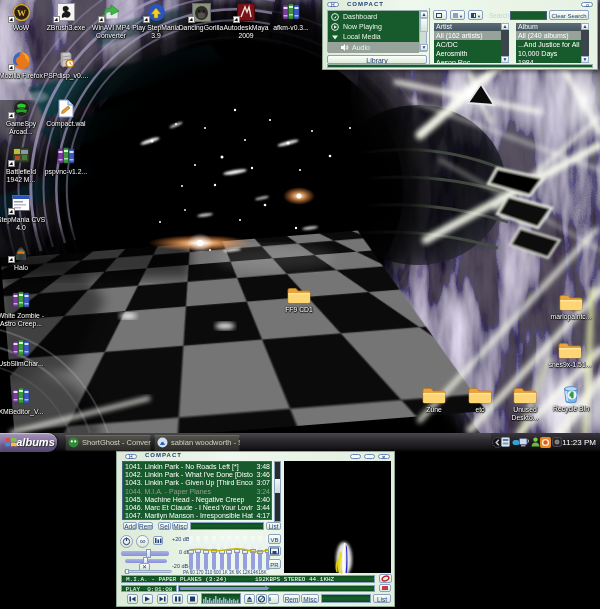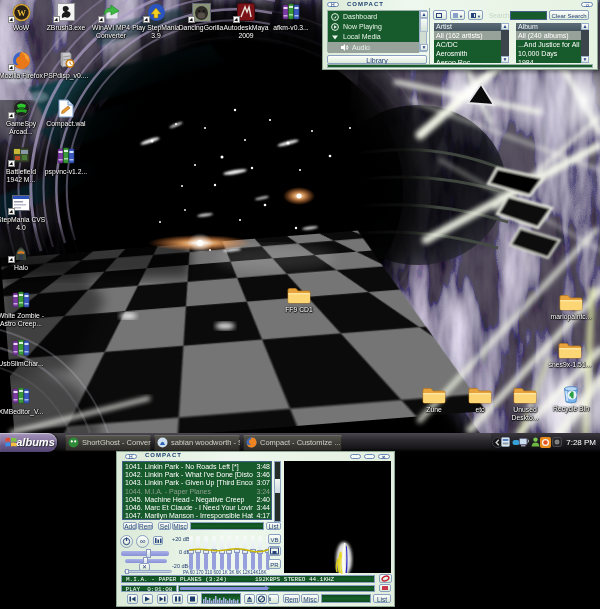--- a/index.html
+++ b/index.html
@@ -630,26 +630,20 @@
         <circle cx="3.8" cy="4.4" r="1.1" fill="#fff"></circle>
         <circle cx="7.2" cy="4.4" r="1.1" fill="#fff"></circle>
       </svg>
     ShortGhost - Convers...</div>
   <div class="tbtn" style="left:154px;width:86px;">
     <svg width="11" height="11" style="position:absolute;left:3px;top:2px;">
         <circle cx="5.5" cy="5.5" r="5" fill="#cfe0ee"></circle>
         <path d="M3,8 Q5.5,1.5 8,8 Z" fill="#2a62b8"></path>
       </svg>
     sabian woodworth - S...</div>
-  <div class="tbtn" style="left:243px;width:99px;">
-    <svg width="11" height="11" style="position:absolute;left:3px;top:2px;">
-        <circle cx="5.5" cy="5.5" r="5" fill="#3a6ab8"></circle>
-        <path d="M5.5,0.5 A5,5 0 1 1 0.8,7 Q3,8.5 5,7.5 Q2.5,6.5 3,4 Q4,2 5.5,2.2 Q4.5,0.8 5.5,0.5 Z" fill="#f08420"></path>
-      </svg>
-    Compact - Customize ...</div>
   <div id="tray">
     <svg width="11" height="11" style="position:absolute;left:1px;top:4px;">
         <circle cx="5.5" cy="5.5" r="5" fill="#141417" stroke="#4a4a50" stroke-width="0.8"></circle>
         <path d="M6.8,2.8 L4.2,5.5 L6.8,8.2" stroke="#ccc" stroke-width="1.4" fill="none"></path>
       </svg>
     <svg width="9" height="10" style="position:absolute;left:10px;top:4px;">
         <rect x="0.5" y="0.5" width="8" height="9" rx="1.2" fill="#dfe8ee" stroke="#89a"></rect>
         <rect x="1.8" y="2" width="5.5" height="2" fill="#5580c0"></rect>
         <rect x="1.8" y="5.5" width="5.5" height="2" fill="#8899aa"></rect>
       </svg>
@@ -668,21 +662,21 @@
     <svg width="11" height="11" style="position:absolute;left:49px;top:4px;">
         <rect x="0" y="0" width="11" height="11" rx="2" fill="#e8891c"></rect>
         <circle cx="5.5" cy="5.5" r="3.6" fill="#f8f4ec"></circle>
         <circle cx="5.5" cy="5.5" r="2.2" fill="#e8521e"></circle>
       </svg>
     <svg width="10" height="10" style="position:absolute;left:61px;top:4px;">
         <rect x="0.5" y="0.5" width="9" height="9" rx="2" fill="#26262b" stroke="#4a4a50"></rect>
         <circle cx="5" cy="5" r="2" fill="#777" stroke="#aaa" stroke-width="0.7"></circle>
       </svg>
   </div>
-  <div id="clock">7:28 PM</div>
+  <div id="clock">11:23 PM</div>
 </div>
 <div id="player">
   <div class="pill" style="left:8px;top:2px;width:12px;">
       <span style="position:absolute;left:3px;top:-1px;font-size:5px;color:#26418a;">H</span>
     </div>
   <div class="abs" style="left:28px;top:0px;font-size:6px;font-weight:bold;letter-spacing:1px;color:#1c3e70;">COMPACT</div>
   <div class="pill" style="left:233px;top:2px;width:11px;"></div>
   <div class="pill" style="left:247px;top:2px;width:11px;"></div>
   <div class="pill" style="left:261px;top:2px;width:12px;">
       <span style="position:absolute;left:3px;top:-1.5px;font-size:5.5px;color:#26418a;font-weight:bold;">×</span>

